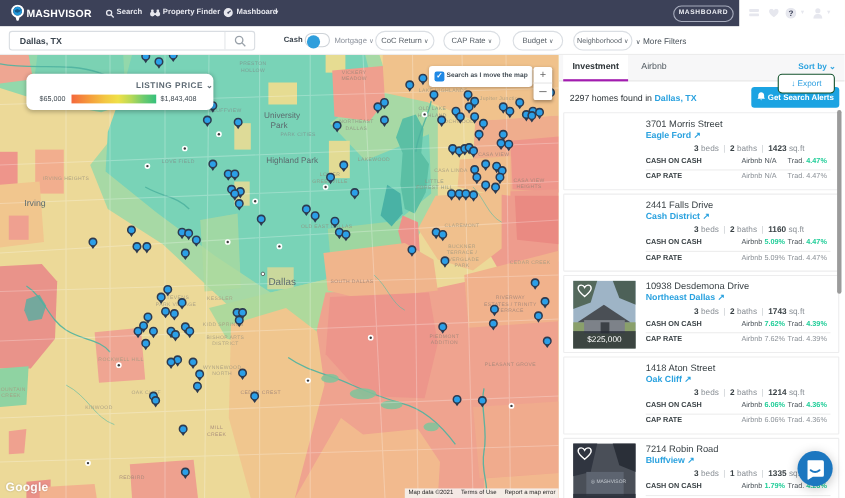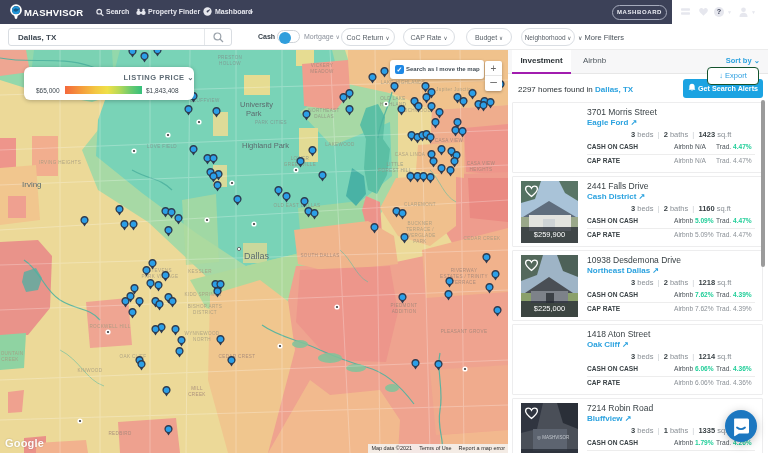--- a/index.html
+++ b/index.html
@@ -500,33 +500,20 @@
   <div class="hood">Eagle Ford ↗</div>
   <div class="beds"><b>3</b> beds <span class="pp">|</span> <b>2</b> baths
     <span class="pp">|</span> <b>1423</b> sq.ft</div>
   <div class="r1">CASH ON CASH<span class="a">Airbnb <i>N/A</i></span>
     <span class="t">Trad. <b class="green">4.47%</b></span></div>
   <div class="sep2"></div>
   <div class="r2">CAP RATE<span class="a gray2">Airbnb <i>N/A</i></span>
     <span class="t gray2">Trad. <i>4.47%</i></span></div>
 </div>
 <div class="card" style="top:74px;">
-  <div class="ph"><svg width="57" height="62" viewBox="0 0 57 62">
-   <rect width="57" height="62" fill="#a9c3d8"></rect>
-   <rect y="36" width="57" height="26" fill="#9aa88a"></rect>
-   <path d="M2,36 L28,20 L55,36 Z" fill="#5f6d7d"></path>
-   <rect x="8" y="34" width="42" height="16" fill="#e3e3df"></rect>
-   <rect x="22" y="38" width="12" height="12" fill="#cfd3d6"></rect>
-   <path d="M0,0 L20,0 L14,18 L0,22 Z" fill="#3f5e45" opacity=".8"></path>
-   <path d="M38,0 L57,0 L57,20 L44,12 Z" fill="#45624a" opacity=".8"></path>
- </svg><div class="price">$259,900</div>
-    <div class="heart"><svg width="15" height="13" viewBox="0 0 24 22">
-  <path d="M12,19.5 C6,14.5 2,11 2,6.8 C2,4 4.2,2 6.8,2 C9,2 11,3.4 12,5.4
-   C13,3.4 15,2 17.2,2 C19.8,2 22,4 22,6.8 C22,11 18,14.5 12,19.5 Z" fill="none" stroke="#fff" stroke-width="2.2"></path>
-              </svg></div></div>
   <div class="addr">2441 Falls Drive</div>
   <div class="hood">Cash District ↗</div>
   <div class="beds"><b>3</b> beds <span class="pp">|</span> <b>2</b> baths
     <span class="pp">|</span> <b>1160</b> sq.ft</div>
   <div class="r1">CASH ON CASH<span class="a">Airbnb <b class="green">5.09%</b></span>
     <span class="t">Trad. <b class="green">4.47%</b></span></div>
   <div class="sep2"></div>
   <div class="r2">CAP RATE<span class="a gray2">Airbnb <i>5.09%</i></span>
     <span class="t gray2">Trad. <i>4.47%</i></span></div>
 </div>
@@ -540,21 +527,21 @@
    <path d="M0,0 L22,0 L16,20 L0,26 Z" fill="#475c49" opacity=".85"></path>
    <path d="M36,0 L57,0 L57,22 L42,16 Z" fill="#3e5244" opacity=".85"></path>
  </svg><div class="price">$225,000</div>
     <div class="heart"><svg width="15" height="13" viewBox="0 0 24 22">
   <path d="M12,19.5 C6,14.5 2,11 2,6.8 C2,4 4.2,2 6.8,2 C9,2 11,3.4 12,5.4
    C13,3.4 15,2 17.2,2 C19.8,2 22,4 22,6.8 C22,11 18,14.5 12,19.5 Z" fill="none" stroke="#fff" stroke-width="2.2"></path>
               </svg></div></div>
   <div class="addr">10938 Desdemona Drive</div>
   <div class="hood">Northeast Dallas ↗</div>
   <div class="beds"><b>3</b> beds <span class="pp">|</span> <b>2</b> baths
-    <span class="pp">|</span> <b>1218</b> sq.ft</div>
+    <span class="pp">|</span> <b>1743</b> sq.ft</div>
   <div class="r1">CASH ON CASH<span class="a">Airbnb <b class="green">7.62%</b></span>
     <span class="t">Trad. <b class="green">4.39%</b></span></div>
   <div class="sep2"></div>
   <div class="r2">CAP RATE<span class="a gray2">Airbnb <i>7.62%</i></span>
     <span class="t gray2">Trad. <i>4.39%</i></span></div>
 </div>
 <div class="card" style="top:222px;">
   <div class="addr">1418 Aton Street</div>
   <div class="hood">Oak Cliff ↗</div>
   <div class="beds"><b>3</b> beds <span class="pp">|</span> <b>2</b> baths

